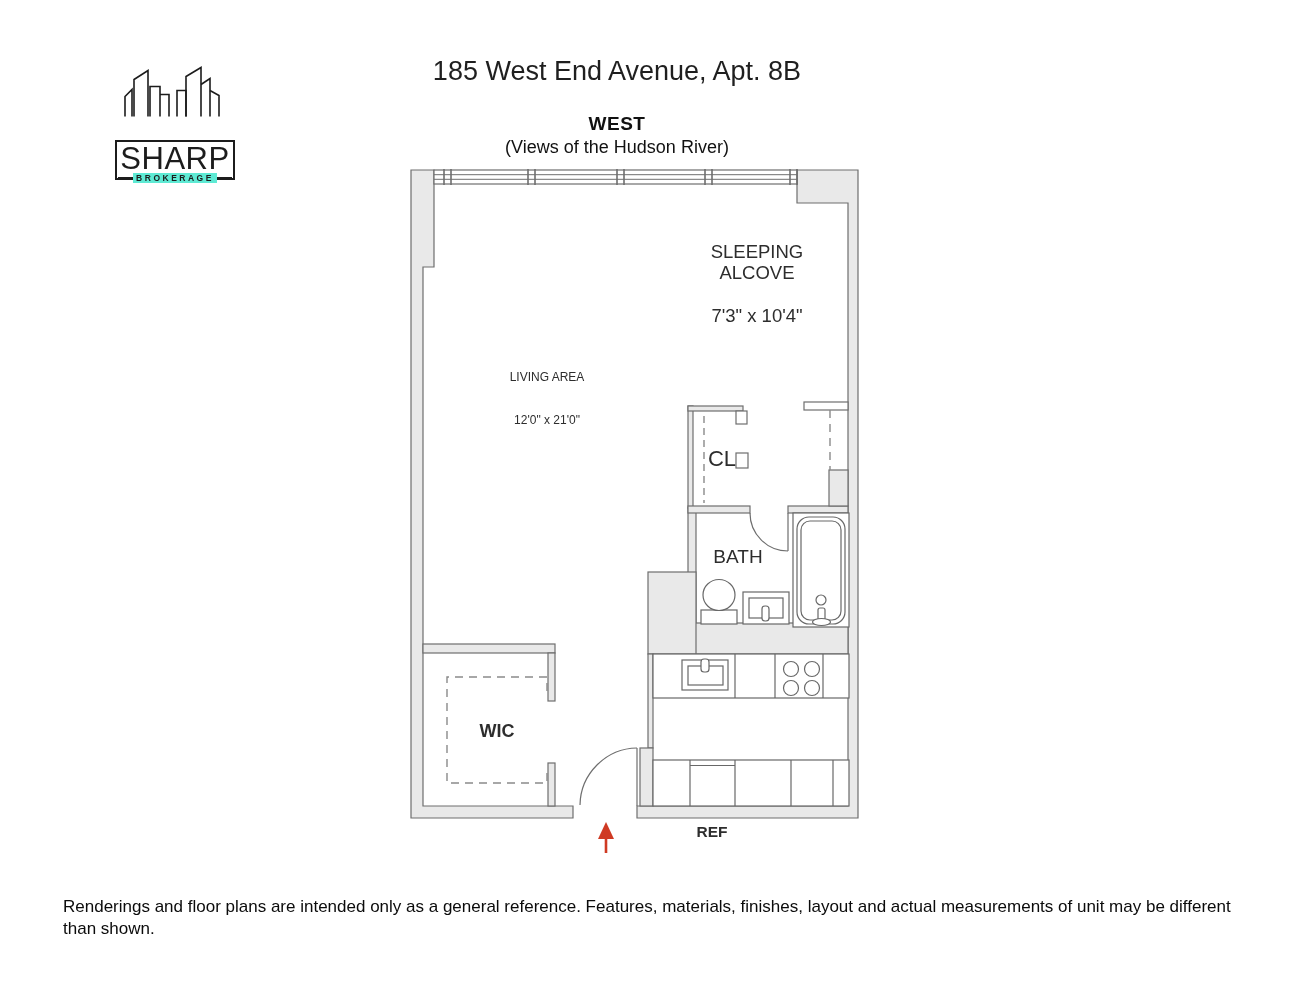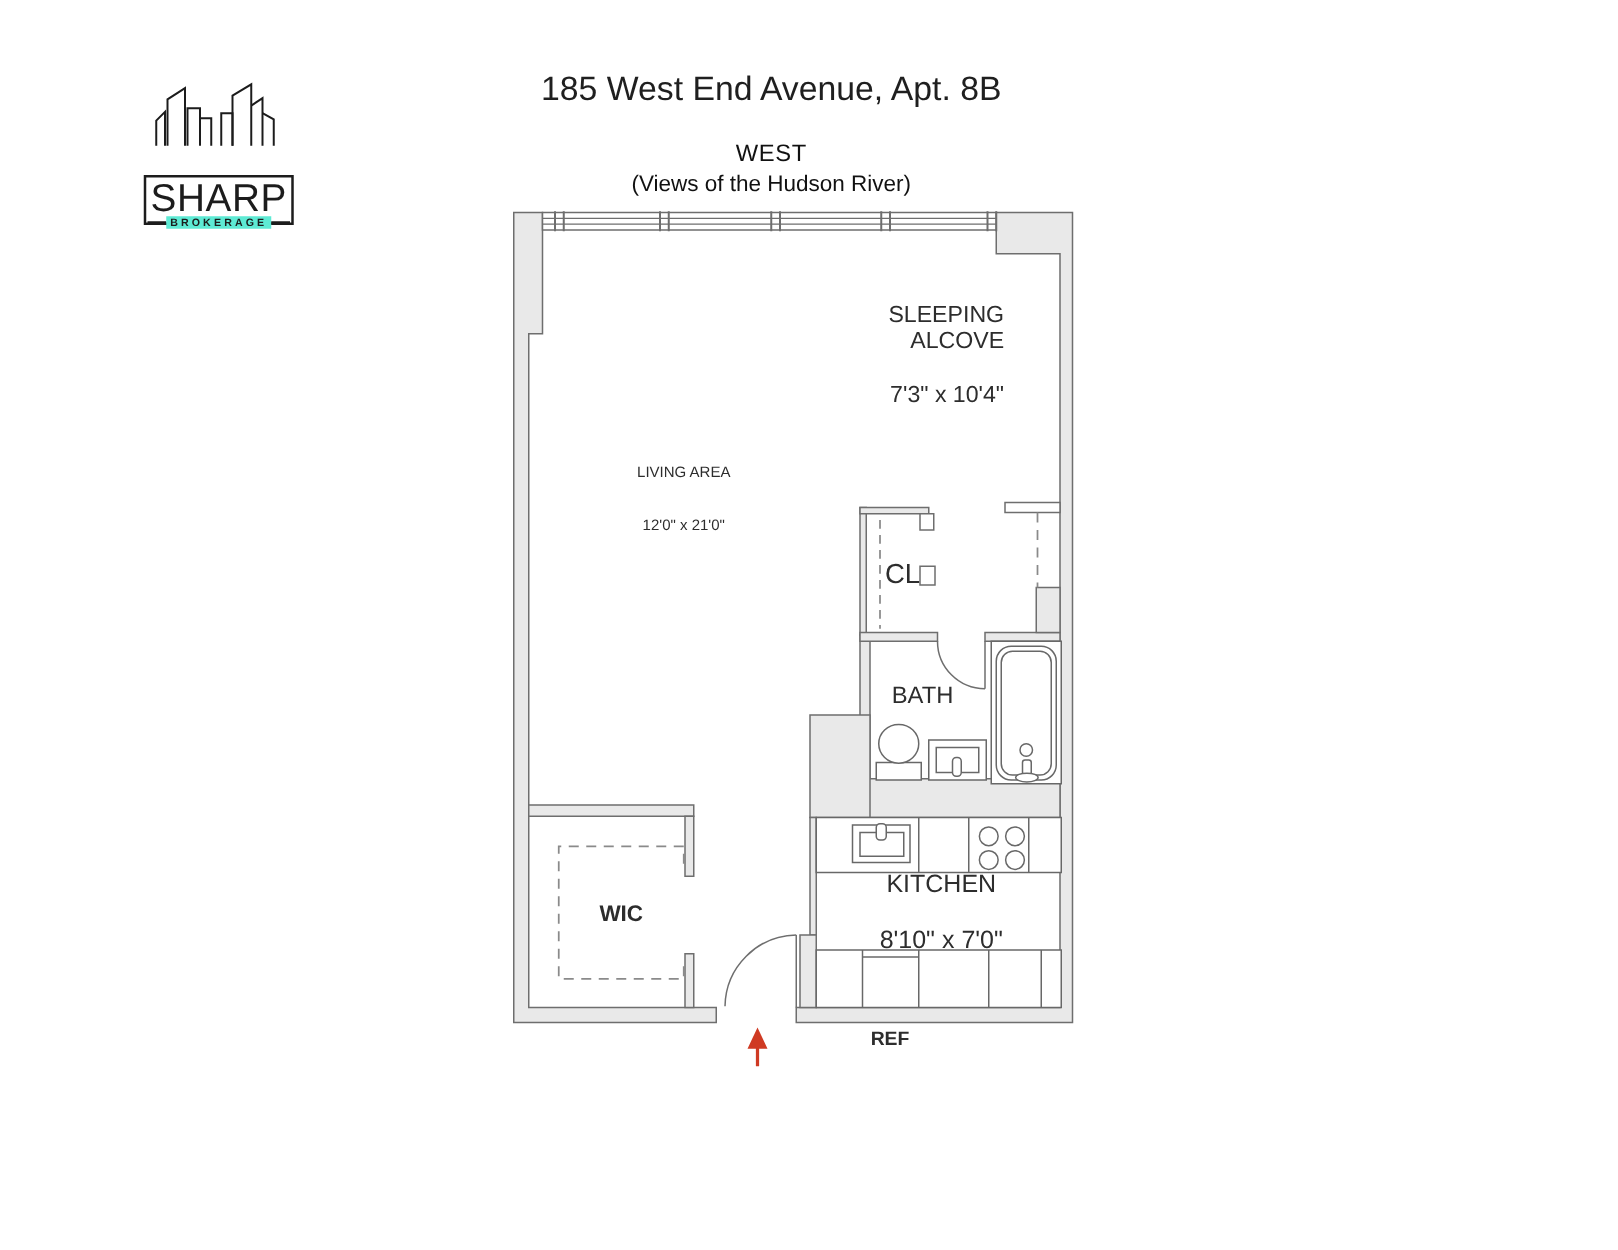--- a/index.html
+++ b/index.html
@@ -17,31 +17,31 @@
   .logo-tagrow { position:absolute; left:0; bottom:-5px; width:100%; display:flex;
                  align-items:center; justify-content:center; }
   .logo-dash { width:15px; border-top:2px solid #1c1c1c; }
   .logo-tagline { font-size:8.5px; font-weight:bold; letter-spacing:2.5px; color:#1c1c1c;
                   background:#5eead4; padding:0 3px; line-height:10px; }
 
   
   .title { position:absolute; left:617px; top:56px; transform:translateX(-50%);
            font-size:27px; color:#1f1f1f; white-space:nowrap; }
   .orientation { position:absolute; left:617px; top:113px; transform:translateX(-50%);
-                 font-size:19px; font-weight:normal; letter-spacing:.5px; color:#111; white-space:nowrap; }
+                 font-size:19px; font-weight:bold; letter-spacing:.5px; color:#111; white-space:nowrap; }
   .orientation-note { position:absolute; left:617px; top:137px; transform:translateX(-50%);
                       font-size:18px; color:#111; white-space:nowrap; }
 
   
   .plan-svg { position:absolute; left:0; top:0; width:1294px; height:1000px; }
 
   .room-label { position:absolute; transform:translate(-50%,-50%);
                 text-align:center; color:#2d2d2d; white-space:pre-line; }
   .lbl-living   { left:547px; top:399px; font-size:12px; line-height:21.5px; }
-  .lbl-sleeping { left:757px; top:283px; font-size:18.5px; line-height:21.5px;text-align:right; }
+  .lbl-sleeping { left:757px; top:283px; font-size:18.5px; line-height:21.5px; }
   .lbl-cl       { left:722px; top:459px; font-size:22px; }
   .lbl-bath     { left:738px; top:557px; font-size:19px; }
   .lbl-wic      { left:497px; top:731px; font-size:18px;font-weight:bold; }
   .lbl-kitchen  { left:753px; top:730px; font-size:20px; line-height:22.5px; }
   .lbl-ref      { left:712px; top:832px; font-size:15.5px;font-weight:bold; }
 
   
   .disclaimer { position:absolute; left:63px; top:896px; width:1175px;
                 font-size:17px; line-height:21.5px; color:#0b0b0b; }
 </style>
@@ -202,21 +202,18 @@
   <div class="room-label lbl-sleeping">
     <div>SLEEPING
 ALCOVE</div>
     <div>7'3" x 10'4"</div>
   </div>
 
   <div class="room-label lbl-cl">CL</div>
   <div class="room-label lbl-bath">BATH</div>
   <div class="room-label lbl-wic">WIC</div>
 
-  <div class="room-label lbl-kitchen">
-    <div>KITCHEN</div>
-    <div>8'10" x 7'0"</div>
-  </div>
 
   <div class="room-label lbl-ref">REF</div>
 
+  <div class="disclaimer">Renderings and floor plans are intended only as a general reference. Features, materials, finishes, layout and actual measurements of unit may be different than shown.</div>
 
 </div>
 
 </body></html>

